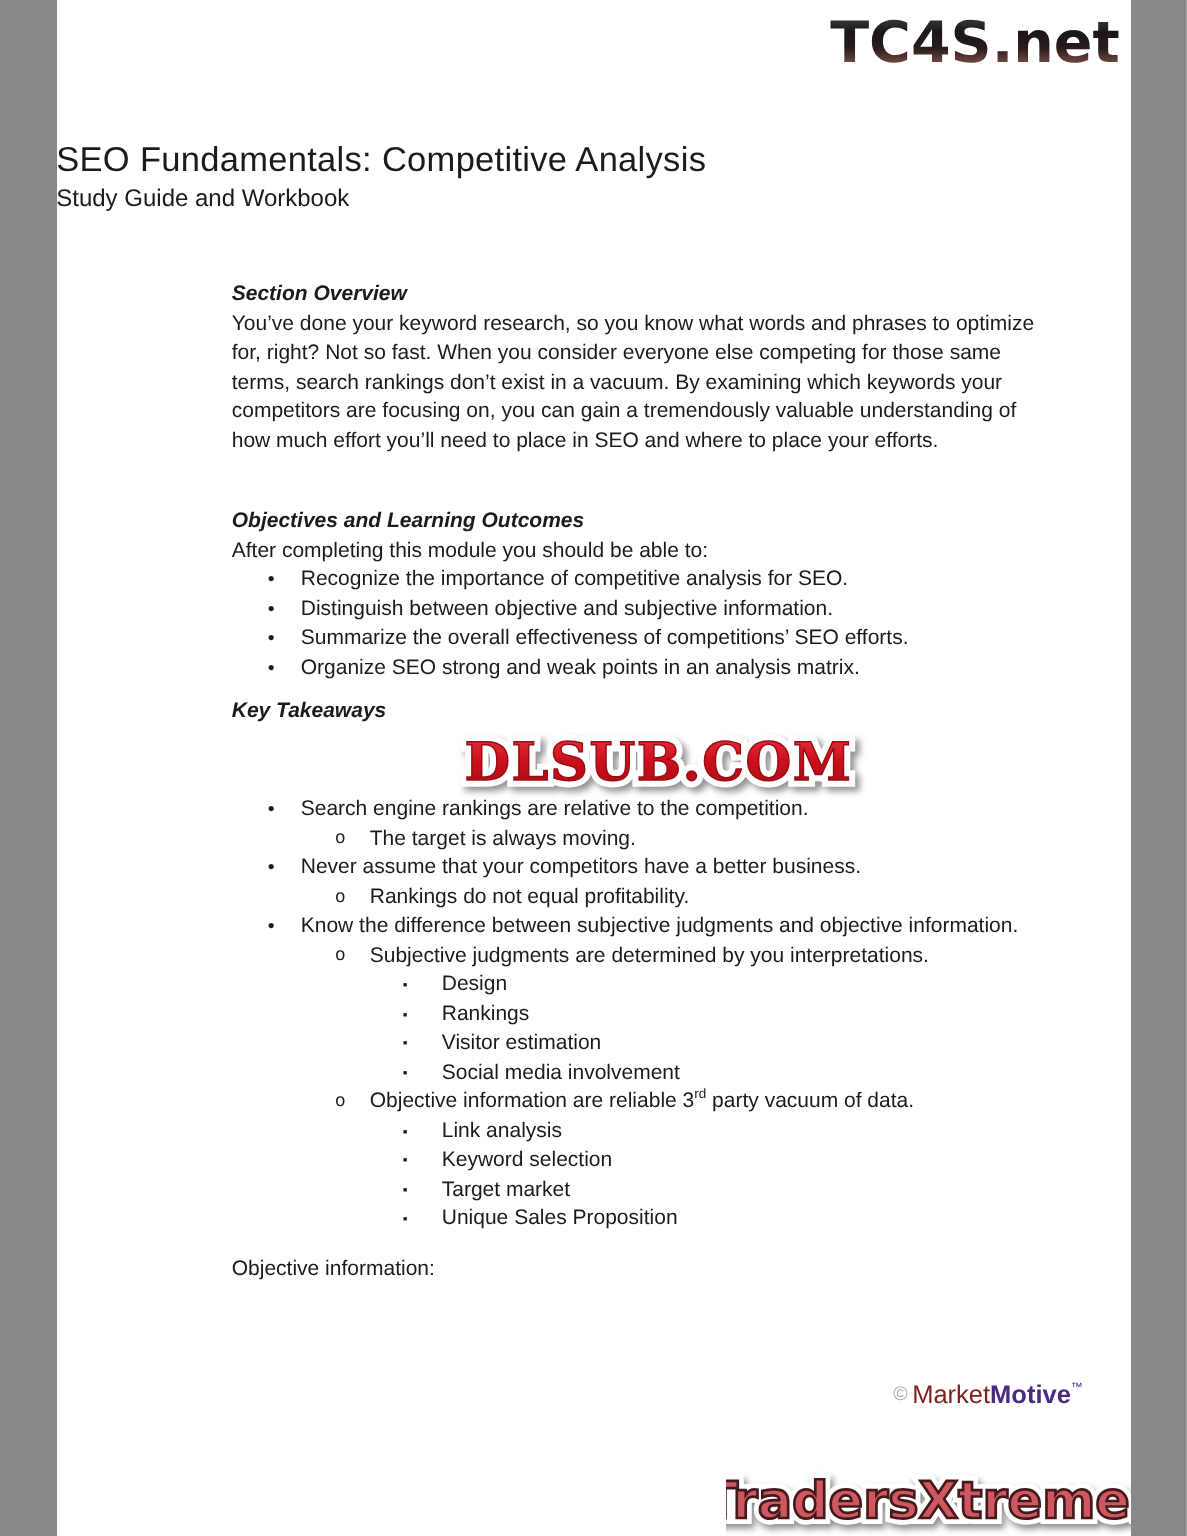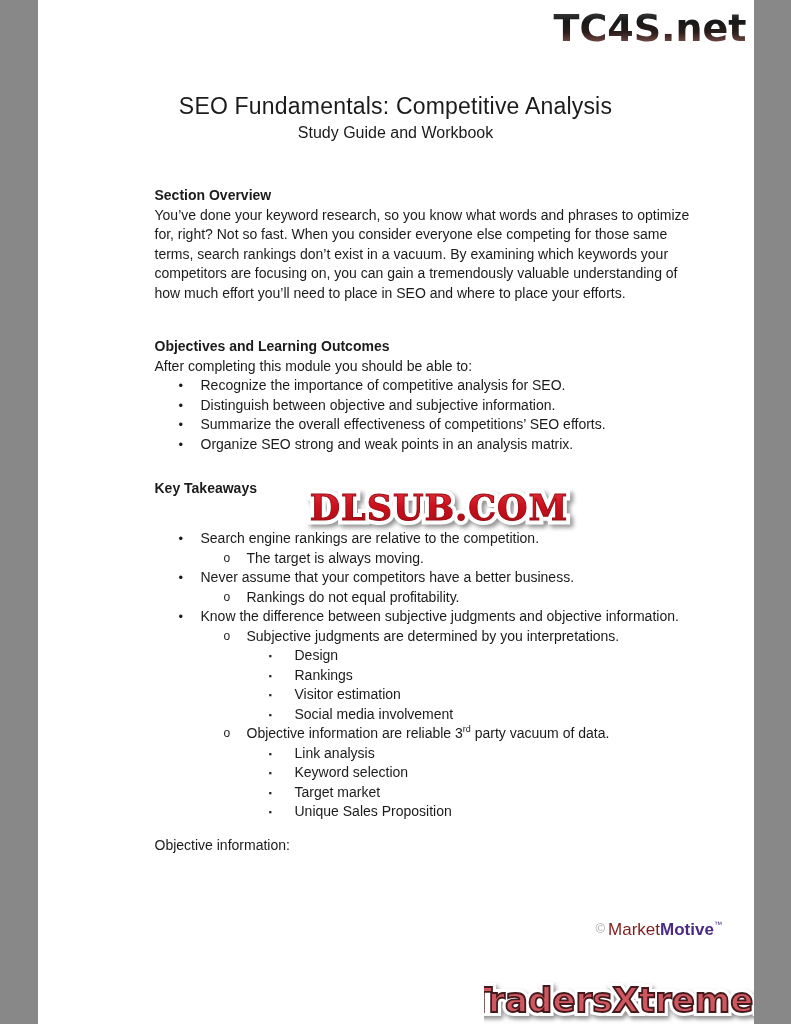--- a/index.html
+++ b/index.html
@@ -8,26 +8,26 @@
     width:716px;height:1024px;
     background:#ffffff;
     margin:0 auto;
     overflow:hidden;
     font-family:"Liberation Sans",sans-serif;
     color:#1b1b1b;
   }
   
   .tc4s{position:absolute;top:0px;right:4px;}
   
-  .title-block{position:absolute;top:92px;left:0;width:100%;text-align:center;}
+  .title-block{position:absolute;top:92px;left:0;width:100%;text-align:left;}
   .doc-title{font-size:23px;line-height:28px;font-weight:400;letter-spacing:.2px;}
   .doc-subtitle{font-size:16px;line-height:22px;margin-top:2px;}
   
   .sec{position:absolute;left:117px;width:566px;font-size:14px;line-height:19.5px;}
-  .sec-heading{font-weight:bold;font-size:14px;line-height:19.5px;}
+  .sec-heading{font-weight:bold;font-size:14px;line-height:19.5px;font-style:italic;}
   .para-line{display:block;}
   
   .li{position:relative;line-height:19.5px;}
   .li .bullet{position:absolute;top:0;}
   .lvl1{padding-left:46px;}
   .lvl1 .bullet{left:24px;font-size:13px;}
   .lvl2{padding-left:92px;}
   .lvl2 .bullet{left:69px;font-size:12px;}
   .lvl3{padding-left:140px;}
   .lvl3 .bullet{left:114px;font-size:9px;top:1px;}
@@ -82,21 +82,21 @@
     <div class="sec-heading">Objectives and Learning Outcomes</div>
     <div>After completing this module you should be able to:</div>
     <div>
         <div class="li lvl1"><span class="bullet">•</span><span>Recognize the importance of competitive analysis for SEO.</span></div>
         <div class="li lvl1"><span class="bullet">•</span><span>Distinguish between objective and subjective information.</span></div>
         <div class="li lvl1"><span class="bullet">•</span><span>Summarize the overall effectiveness of competitions’ SEO efforts.</span></div>
         <div class="li lvl1"><span class="bullet">•</span><span>Organize SEO strong and weak points in an analysis matrix.</span></div>
       </div>
   </div>
 
-  <div class="sec" style="top:479px;width:200px;">
+  <div class="sec" style="top:464px;width:200px;">
     <div class="sec-heading">Key Takeaways</div>
   </div>
 
   <div class="dlsub">
     <svg width="294" height="58" viewBox="0 0 294 58">
       <defs>
         <linearGradient id="dlsubGrad" x1="0" y1="0" x2="0" y2="1">
           <stop offset="0" stop-color="#ea3540"></stop>
           <stop offset="0.45" stop-color="#cc111d"></stop>
           <stop offset="1" stop-color="#a80a13"></stop>

